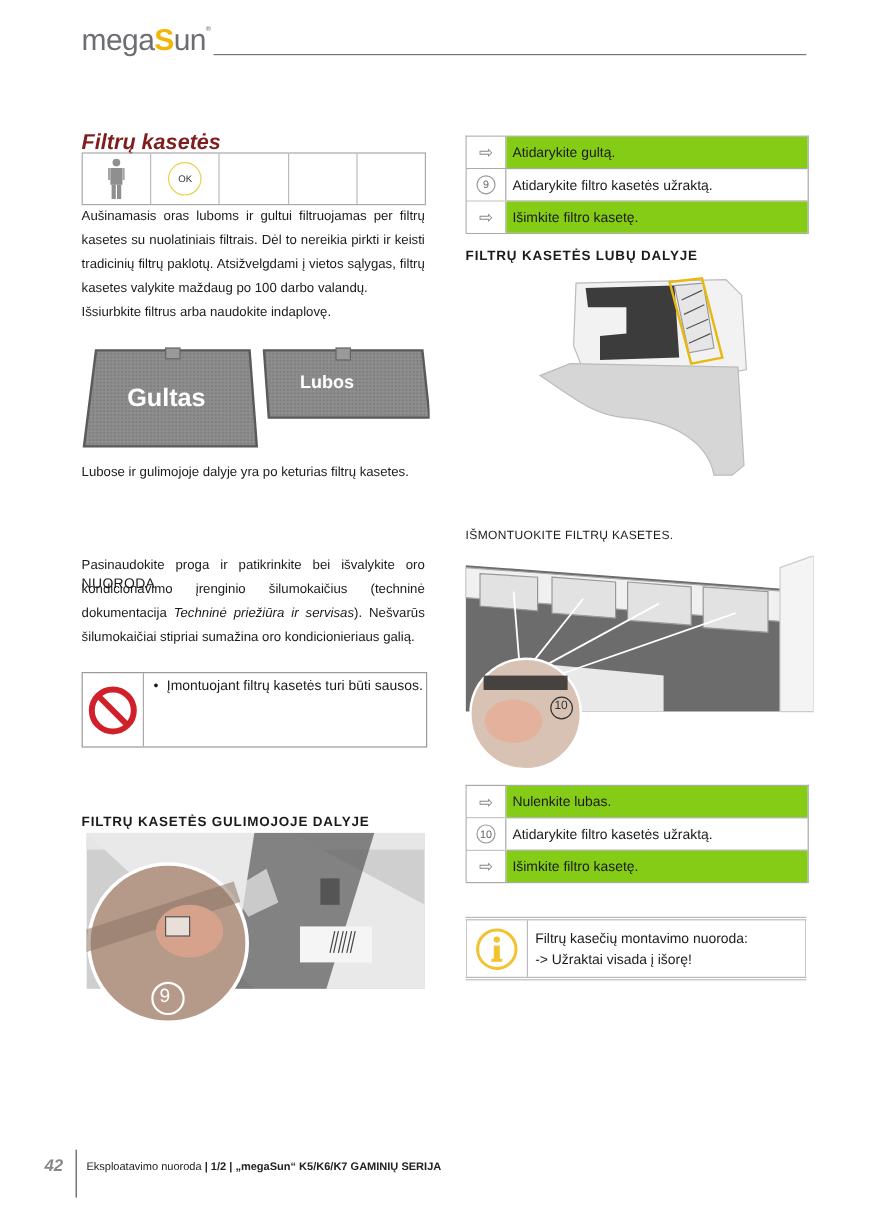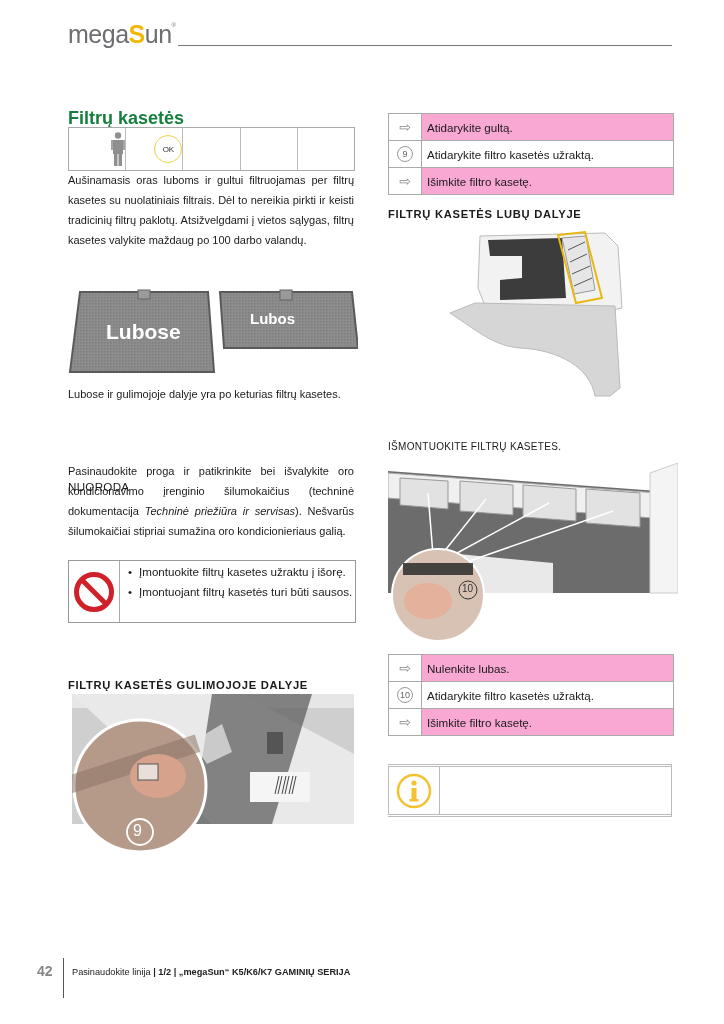--- a/index.html
+++ b/index.html
@@ -6,23 +6,23 @@
   body { width:724px; height:1024px; position:relative; overflow:hidden;
          font-family:"Liberation Sans", sans-serif; color:#1a1a1a; }
   .abs { position:absolute; }
   
   .logo { left:68px; top:20px; font-size:25px; letter-spacing:-0.5px; color:#6d6e71; font-family:"Liberation Sans", sans-serif; }
   .logo .s { color:#f2b705; font-weight:bold; }
   .logo sup { font-size:6px; vertical-align:top; position:relative; top:2px; }
   .header-rule { left:178px; top:45px; width:494px; height:1px; background:#777; }
 
   
-  .title { left:68px; top:108px; font-size:18px; font-weight:bold; color:#15803d; }
+  .title { left:68px; top:108px; font-size:18px; font-weight:bold; color:#7f1d1d;font-style:italic; }
   .icon-table { left:68px; top:127px; width:285px; height:42px; border:1px solid #aaa; display:flex; }
-  .icon-table .cell { flex:1; border-right:1px solid #bbb; display:flex; align-items:center; justify-content:flex-end; }
+  .icon-table .cell { flex:1; border-right:1px solid #bbb; display:flex; align-items:center; justify-content:center; }
   .icon-table .cell:last-child { border-right:none; }
   .ok-circle { width:26px; height:26px; border:1.5px solid #e9d24a; border-radius:50%; display:flex; align-items:center; justify-content:center; font-size:8px; color:#333; }
   .para { font-size:11px; line-height:20px; text-align:justify; }
   .p1 { left:68px; top:170px; width:286px; }
   .filters { left:68px; top:288px; width:290px; height:88px; }
   .p2 { left:68px; top:384px; width:286px; }
   .note-head { left:68px; top:444px; font-size:11.6px; letter-spacing:0.3px;margin-top:36px; }
   .p3 { left:68px; top:461px; width:286px; }
   .warn-box { left:68px; top:560px; width:286px; height:61px; border:1px solid #999; display:flex; }
   .warn-box .ic { width:50px; border-right:1px solid #aaa; display:flex; align-items:center; justify-content:center; }
@@ -31,34 +31,34 @@
   .warn-box li::before { content:"•"; display:inline-block; width:11px; text-indent:0; }
   .sec-head { font-size:11.2px; font-weight:bold; letter-spacing:0.7px; }
   .sec-gul { left:68px; top:679px; }
   .photo-gul { left:72px; top:694px; width:282px; height:162px; }
 
   
   .steps { left:388px; width:284px; border:1px solid #aaa; border-bottom:none; }
   .steps .row { display:flex; height:26px; border-bottom:1px solid #aaa; font-size:11.6px; }
   .steps .sym { width:32px; border-right:1px solid #aaa; display:flex; align-items:center; justify-content:center; color:#888; font-size:14px; background:#fff; }
   .steps .txt { flex:1; padding-left:5px; display:flex; align-items:center; }
-  .steps .hl .txt { background:#f9a8d4; }
+  .steps .hl .txt { background:#84cc16; }
   .steps .num { width:14px; height:14px; border:1px solid #999; border-radius:50%; font-size:9px; display:flex; align-items:center; justify-content:center; color:#666; }
   .steps1 { top:113px; }
   .steps2 { top:654px; }
   .sec-lub { left:388px; top:208px;text-align:right; }
   .ceiling-img { left:440px; top:228px; width:190px; height:175px; }
   .dis-head { left:388px; top:441px; font-size:10px; letter-spacing:0.3px; }
   .dis-img { left:388px; top:463px; width:290px; height:180px; }
   .info-box { left:388px; top:764px; width:284px; height:53px; border-top:3px double #bbb; border-bottom:3px double #bbb; border-left:1px solid #bbb; border-right:1px solid #bbb; display:flex; box-sizing:border-box;}
   .info-box .ic { width:50px; border-right:1px solid #bbb; display:flex; align-items:center; justify-content:center; }
   .info-box .txt { padding:7px 0 0 6px; font-size:11.6px; line-height:17px; }
 
   
-  .pgnum { left:37px; top:963px; font-size:14px; font-weight:bold; color:#888; }
+  .pgnum { left:37px; top:963px; font-size:14px; font-weight:bold; color:#888;font-style:italic; }
   .footer-rule { left:63px; top:958px; width:1px; height:40px; background:#555; }
   .footer-txt { left:72px; top:967px; font-size:9.2px; color:#222; }
   .footer-txt b { font-weight:bold; }
 </style>
 </head>
 <body>
 
 <div class="abs logo"><span>mega</span><span class="s">S</span><span>un</span><sup>®</sup></div>
 <div class="abs header-rule"></div>
 
@@ -78,55 +78,55 @@
   <div class="cell">
     <div class="ok-circle">OK</div>
   </div>
   <div class="cell"></div>
   <div class="cell"></div>
   <div class="cell"></div>
 </div>
 
 <div class="abs para p1">
   <div>Aušinamasis oras luboms ir gultui filtruojamas per filtrų kasetes su nuolatiniais filtrais. Dėl to nereikia pirkti ir keisti tradicinių filtrų paklotų. Atsižvelgdami į vietos sąlygas, filtrų kasetes valykite maždaug po 100 darbo valandų.</div>
+  <div>Išsiurbkite filtrus arba naudokite indaplovę.</div>
 </div>
 
 <div class="abs filters">
   <svg width="290" height="88" viewBox="0 0 290 88">
     <defs>
       <pattern id="mesh" width="3" height="3" patternUnits="userSpaceOnUse">
         <rect width="3" height="3" fill="#8d8d8d"></rect>
         <rect width="1.5" height="1.5" fill="#7d7d7d"></rect>
       </pattern>
     </defs>
 
     <polygon points="12,4 140,4 146,84 2,84" fill="url(#mesh)" stroke="#5a5a5a" stroke-width="2"></polygon>
     <rect x="70" y="2" width="12" height="9" fill="#9a9a9a" stroke="#666" stroke-width="1"></rect>
 
     <polygon points="152,4 284,4 290,60 156,60" fill="url(#mesh)" stroke="#5a5a5a" stroke-width="2"></polygon>
     <rect x="212" y="2" width="12" height="10" fill="#9a9a9a" stroke="#666" stroke-width="1"></rect>
   </svg>
-  <div class="abs" style="left:38px;top:32px;font-size:21px;font-weight:bold;color:#fff;">Lubose</div>
+  <div class="abs" style="left:38px;top:32px;font-size:21px;font-weight:bold;color:#fff;">Gultas</div>
   <div class="abs" style="left:182px;top:22px;font-size:15px;font-weight:bold;color:#fff;">Lubos</div>
 </div>
 
 <div class="abs para p2">Lubose ir gulimojoje dalyje yra po keturias filtrų kasetes.</div>
 
 <div class="abs note-head">NUORODA</div>
 <div class="abs para p3"><span>Pasinaudokite proga ir patikrinkite bei išvalykite oro kondicionavimo įrenginio šilumokaičius (techninė dokumentacija </span><i>Techninė priežiūra ir servisas</i><span>). Nešvarūs šilumokaičiai stipriai sumažina oro kondicionieriaus galią.</span></div>
 
 <div class="abs warn-box">
   <div class="ic">
     <svg width="42" height="42" viewBox="0 0 42 42">
       <circle cx="21" cy="21" r="17.5" fill="#fff" stroke="#d0202a" stroke-width="5"></circle>
       <line x1="9" y1="9" x2="33" y2="33" stroke="#d0202a" stroke-width="5"></line>
     </svg>
   </div>
   <ul>
-    <li>Įmontuokite filtrų kasetes užraktu į išorę.</li>
     <li>Įmontuojant filtrų kasetės turi būti sausos.</li>
   </ul>
 </div>
 
 <div class="abs sec-head sec-gul">FILTRŲ KASETĖS GULIMOJOJE DALYJE</div>
 
 <div class="abs photo-gul">
   <svg width="282" height="162" viewBox="0 0 282 162">
     <rect width="282" height="130" fill="#cfcfcf"></rect>
     <rect x="0" y="0" width="282" height="14" fill="#e6e6e6"></rect>
@@ -236,17 +236,21 @@
 
 <div class="abs info-box">
   <div class="ic">
     <svg width="36" height="36" viewBox="0 0 36 36">
       <circle cx="18" cy="18" r="16" fill="#fff" stroke="#f2c230" stroke-width="2.5"></circle>
       <circle cx="18" cy="10" r="2.6" fill="#f2c230"></circle>
       <rect x="15.5" y="15" width="5" height="13" fill="#f2c230"></rect>
       <rect x="13.5" y="26" width="9" height="2.5" fill="#f2c230"></rect>
     </svg>
   </div>
+  <div class="txt">
+    <div>Filtrų kasečių montavimo nuoroda:</div>
+    <div>-&gt; Užraktai visada į išorę!</div>
+  </div>
 </div>
 
 <div class="abs pgnum">42</div>
 <div class="abs footer-rule"></div>
-<div class="abs footer-txt"><span>Pasinaudokite linija </span><b>| 1/2 | „megaSun“ K5/K6/K7 GAMINIŲ SERIJA</b></div>
+<div class="abs footer-txt"><span>Eksploatavimo nuoroda </span><b>| 1/2 | „megaSun“ K5/K6/K7 GAMINIŲ SERIJA</b></div>
 
 </body></html>

